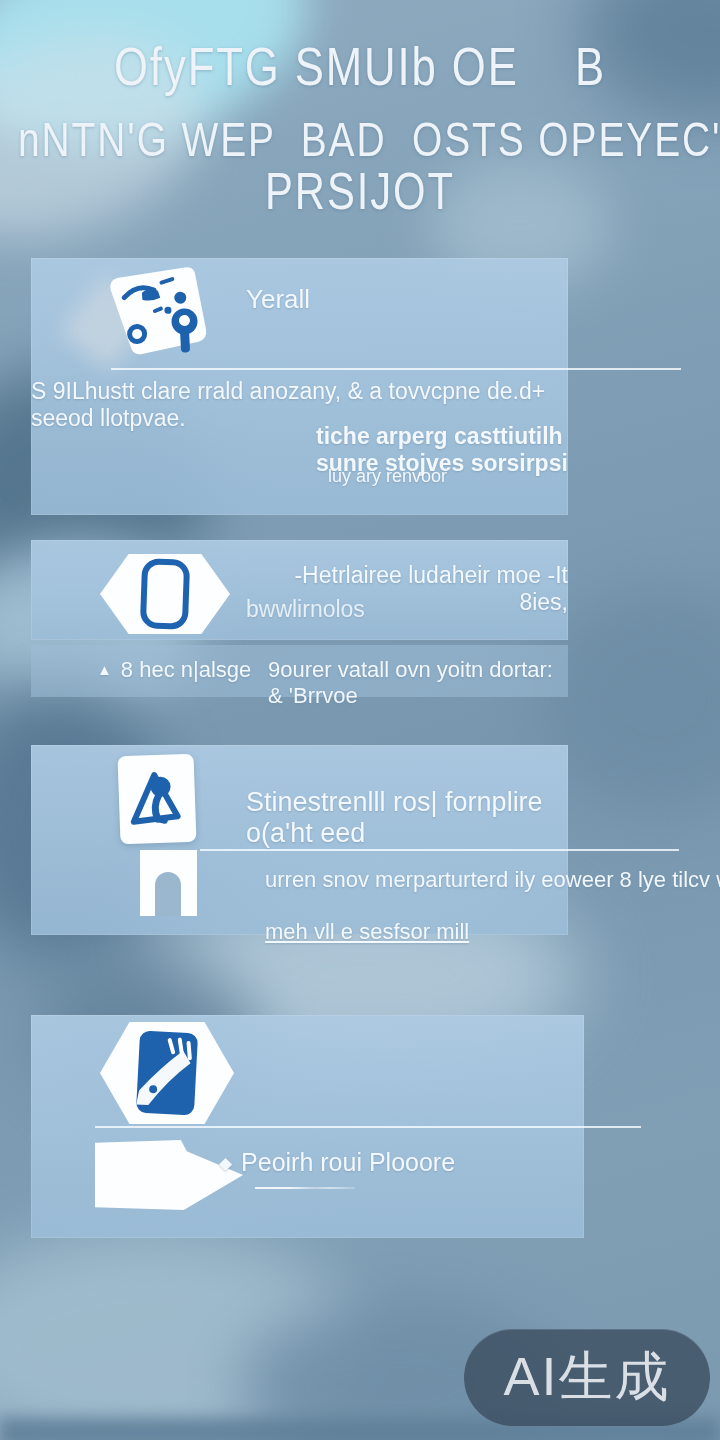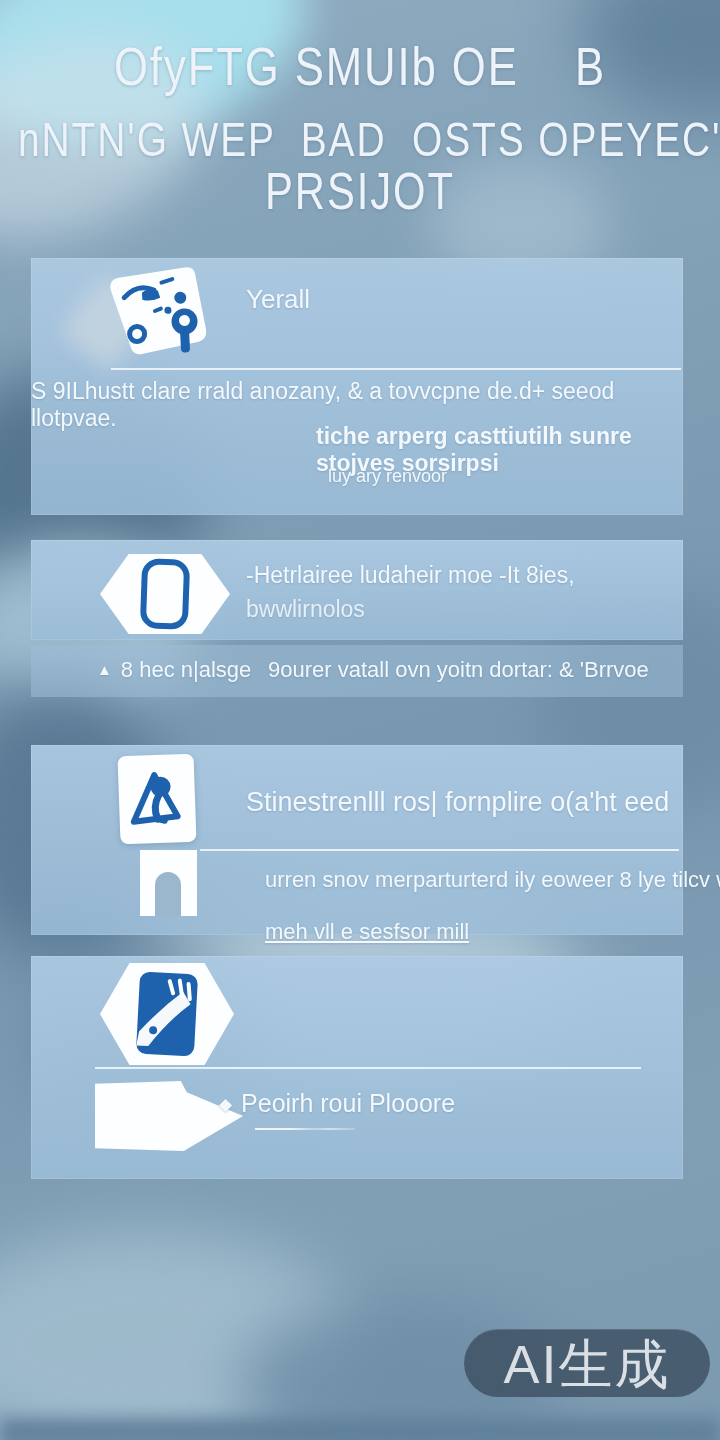--- a/index.html
+++ b/index.html
@@ -28,29 +28,29 @@
     position:absolute;left:0;width:720px;text-align:center;color:#edf3f8;
     letter-spacing:2px;white-space:pre;font-weight:300;
     text-shadow:0 1px 3px rgba(70,100,130,.35);
     transform:scale(.95,1.18);transform-origin:center top;
   }
   .t1{top:34px;font-size:46px;}
   .t2{top:112px;font-size:41px;}
   .t3{top:162px;font-size:44px;}
 
   .panel{
-    position:absolute;left:31px;width:652px;
+    position:absolute;left:31px;width:537px;
     background:linear-gradient(180deg,rgba(173,202,227,.93),rgba(156,189,216,.88));
     box-shadow:0 0 0 1px rgba(255,255,255,.12) inset;
   }
   .card1{top:258px;height:257px;}
   .card2a{top:540px;height:100px;text-align:right;}
   .card2b{top:645px;height:52px;background:rgba(158,189,215,.55);box-shadow:none;}
   .card3{top:745px;height:190px;}
-  .card4{top:956px;height:223px;}
+  .card4{top:1015px;height:223px;padding-left:16px;}
 
   .ptxt{position:absolute;color:rgba(248,252,255,.95);text-shadow:0 1px 2px rgba(90,120,150,.35);}
   .divider{position:absolute;height:2px;background:rgba(250,253,255,.8);}
 
   
   .doc-shadow{position:absolute;left:44px;top:28px;width:64px;height:74px;background:#c9d7e1;filter:blur(10px);transform:rotate(38deg);opacity:.75;border-radius:10px;}
   .doc-icon{position:absolute;left:68px;top:8px;width:112px;height:92px;transform:rotate(-3deg);}
   .doc-icon svg{overflow:visible;}
 
   
@@ -67,22 +67,22 @@
 
   
   .arrow-tag{position:absolute;left:64px;top:125px;width:148px;height:70px;background:#fdfeff;
     clip-path:polygon(0% 4%,58% 0%,62% 16%,100% 50%,60% 100%,0% 96%);}
   .dash-underline{position:absolute;left:224px;top:172px;width:100px;height:2px;
     background:linear-gradient(90deg,rgba(255,255,255,.85) 35%,rgba(255,255,255,.35) 60%,rgba(255,255,255,.55) 75%,rgba(255,255,255,.2));}
 
   .bullet{display:inline-block;margin-right:9px;transform:translateY(-2px);}
 
   .wm{
-    position:absolute;left:464px;top:1329px;width:246px;height:68px;border-radius:50px;
-    background:rgba(58,76,94,.78);display:flex;justify-content:center;
+    position:absolute;left:464px;top:1329px;width:246px;height:97px;border-radius:50px;
+    background:rgba(58,76,94,.78);display:flex;align-items:center;justify-content:center;
     box-shadow:inset 0 1px 0 rgba(255,255,255,.12);
     color:#d9dfe5;font-size:54px;letter-spacing:2px;
   }
 </style>
 </head>
 <body>
 
 <div class="screen">
 
   <div>

